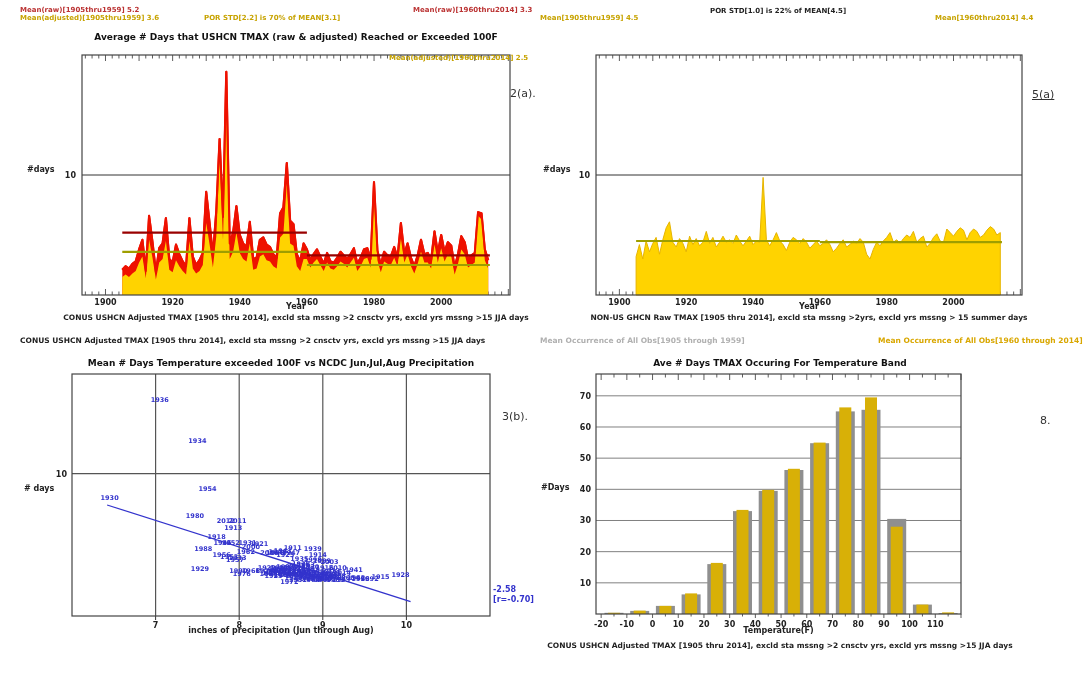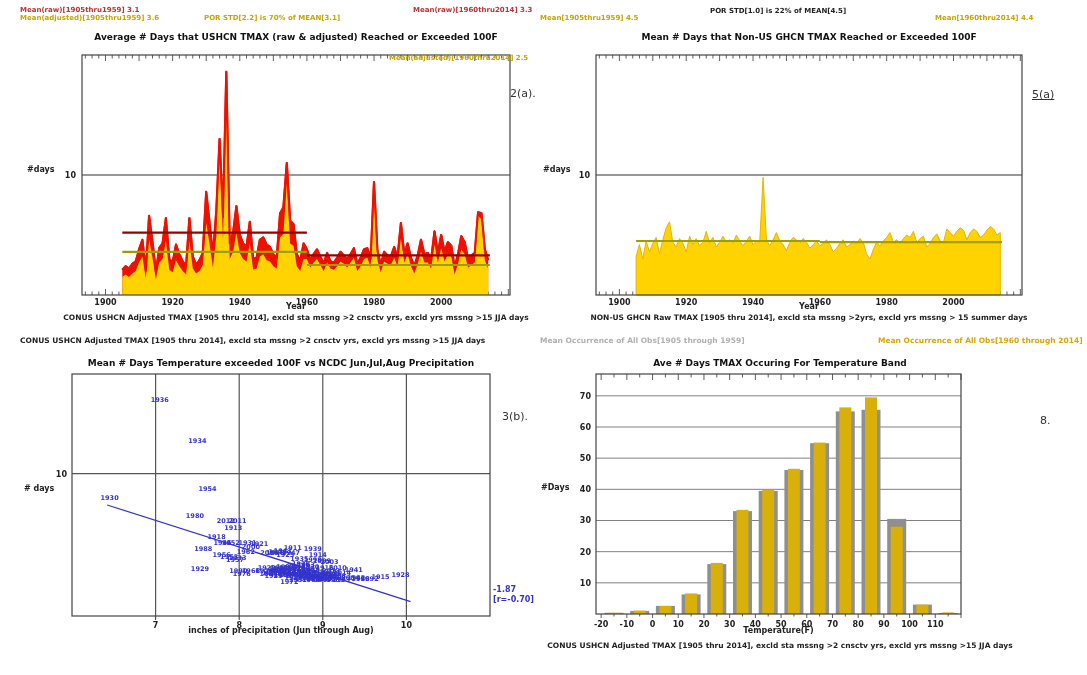--- a/index.html
+++ b/index.html
@@ -550,52 +550,51 @@
         <rect x="887.2" y="518.9" width="19" height="95.1" fill="#8f8f8f"></rect>
         <rect x="890.7" y="526.7" width="12" height="87.3" fill="#d8b007"></rect>
         <rect x="912.9" y="604.6" width="19" height="9.4" fill="#8f8f8f"></rect>
         <rect x="916.4" y="604.6" width="12" height="9.4" fill="#d8b007"></rect>
         <rect x="938.6" y="613.1" width="19" height="0.9" fill="#8f8f8f"></rect>
         <rect x="942.1" y="612.4" width="12" height="1.6" fill="#d8b007"></rect>
         <rect x="596" y="374" width="365" height="240" fill="none" stroke="#444444" stroke-width="1.2"></rect>
       </g>
     </svg>
 
-  <div class="t hdr" style="left: 20px; top: 7px; color: rgb(187, 51, 51);">Mean(raw)[1905thru1959] 3.1</div>
+  <div class="t hdr" style="left: 20px; top: 7px; color: rgb(187, 51, 51);">Mean(raw)[1905thru1959] 5.2</div>
   <div class="t hdr" style="left: 20px; top: 15px; color: rgb(199, 163, 0);">Mean(adjusted)[1905thru1959] 3.6</div>
   <div class="t hdr" style="left: 204px; top: 15px; color: rgb(199, 163, 0);">POR STD[2.2] is  70%  of MEAN[3.1]</div>
   <div class="t hdr" style="left: 413px; top: 7px; color: rgb(187, 51, 51);">Mean(raw)[1960thru2014] 3.3</div>
   <div class="t hdr" style="left: 389px; top: 15px; color: rgb(199, 163, 0); margin-top: 40px;">Mean(adjusted)[1960thru2014] 2.5</div>
   <div class="t hdr" style="left: 540px; top: 15px; color: rgb(199, 163, 0);">Mean[1905thru1959] 4.5</div>
   <div class="t hdr" style="left:710px;top:8px;color:#222;">POR STD[1.0] is  22%  of MEAN[4.5]</div>
   <div class="t hdr" style="left: 935px; top: 15px; color: rgb(199, 163, 0);">Mean[1960thru2014] 4.4</div>
 
   <div class="t title" style="left:76px;top:33px;width:440px;">Average # Days that USHCN TMAX (raw &amp; adjusted) Reached or Exceeded 100F</div>
-  <div class="t title" style="left:589px;top:33px;width:440px;">Mean # Days that Non-US GHCN TMAX Reached or Exceeded 100F</div>
   <div class="t plabel" style="left:510px;top:56px;">2(a).</div>
   <div class="t plabel" style="left:1032px;top:57px;text-decoration:underline;">5(a)</div>
 
   <div class="t axname" style="left:27px;top:166px;">#days</div>
   <div class="t axname" style="left:543px;top:166px;">#days</div>
 
   <div class="t axname ctr" style="left:76px;top:303px;width:440px;">Year</div>
   <div class="t axname ctr" style="left:589px;top:303px;width:440px;">Year</div>
 
   <div class="t cap" style="left:36px;top:314px;width:520px;">CONUS USHCN Adjusted TMAX [1905 thru 2014], excld sta mssng &gt;2 cnsctv yrs, excld yrs mssng &gt;15 JJA days</div>
   <div class="t cap" style="left:559px;top:314px;width:500px;">NON-US GHCN Raw TMAX [1905 thru 2014], excld sta mssng &gt;2yrs, excld yrs mssng &gt; 15 summer days</div>
 
   <div class="t capl" style="left:20px;top:337px;color:#222;">CONUS USHCN Adjusted TMAX [1905 thru 2014], excld sta mssng &gt;2 cnsctv yrs, excld yrs mssng &gt;15 JJA days</div>
   <div class="t capl" style="left:540px;top:337px;color:#b0b0b0;">Mean Occurrence of All Obs[1905 through 1959]</div>
   <div class="t capl" style="left:878px;top:337px;color:#d9a700;">Mean Occurrence of All Obs[1960 through 2014]</div>
 
   <div class="t title" style="left:61px;top:359px;width:440px;">Mean # Days Temperature exceeded 100F vs NCDC Jun,Jul,Aug Precipitation</div>
   <div class="t plabel" style="left:502px;top:379px;">3(b).</div>
   <div class="t axname" style="left:24px;top:485px;"># days</div>
   <div class="t axname ctr" style="left:72px;top:627px;width:418px;">inches of precipitation (Jun through Aug)</div>
-  <div class="t blue" style="left:493px;top:586px;">-1.87</div>
+  <div class="t blue" style="left:493px;top:586px;">-2.58</div>
   <div class="t blue" style="left:493px;top:596px;">[r=-0.70]</div>
 
   <div class="t title" style="left:560px;top:359px;width:440px;">Ave # Days TMAX Occuring For Temperature Band</div>
   <div class="t plabel" style="left:1040px;top:383px;">8.</div>
   <div class="t axname" style="left:541px;top:484px;">#Days</div>
   <div class="t axname ctr" style="left:596px;top:627px;width:365px;">Temperature(F)</div>
   <div class="t cap" style="left:540px;top:642px;width:480px;">CONUS USHCN Adjusted TMAX [1905 thru 2014], excld sta mssng &gt;2 cnsctv yrs, excld yrs mssng &gt;15 JJA days</div>
 </div>
 
 </body></html>

